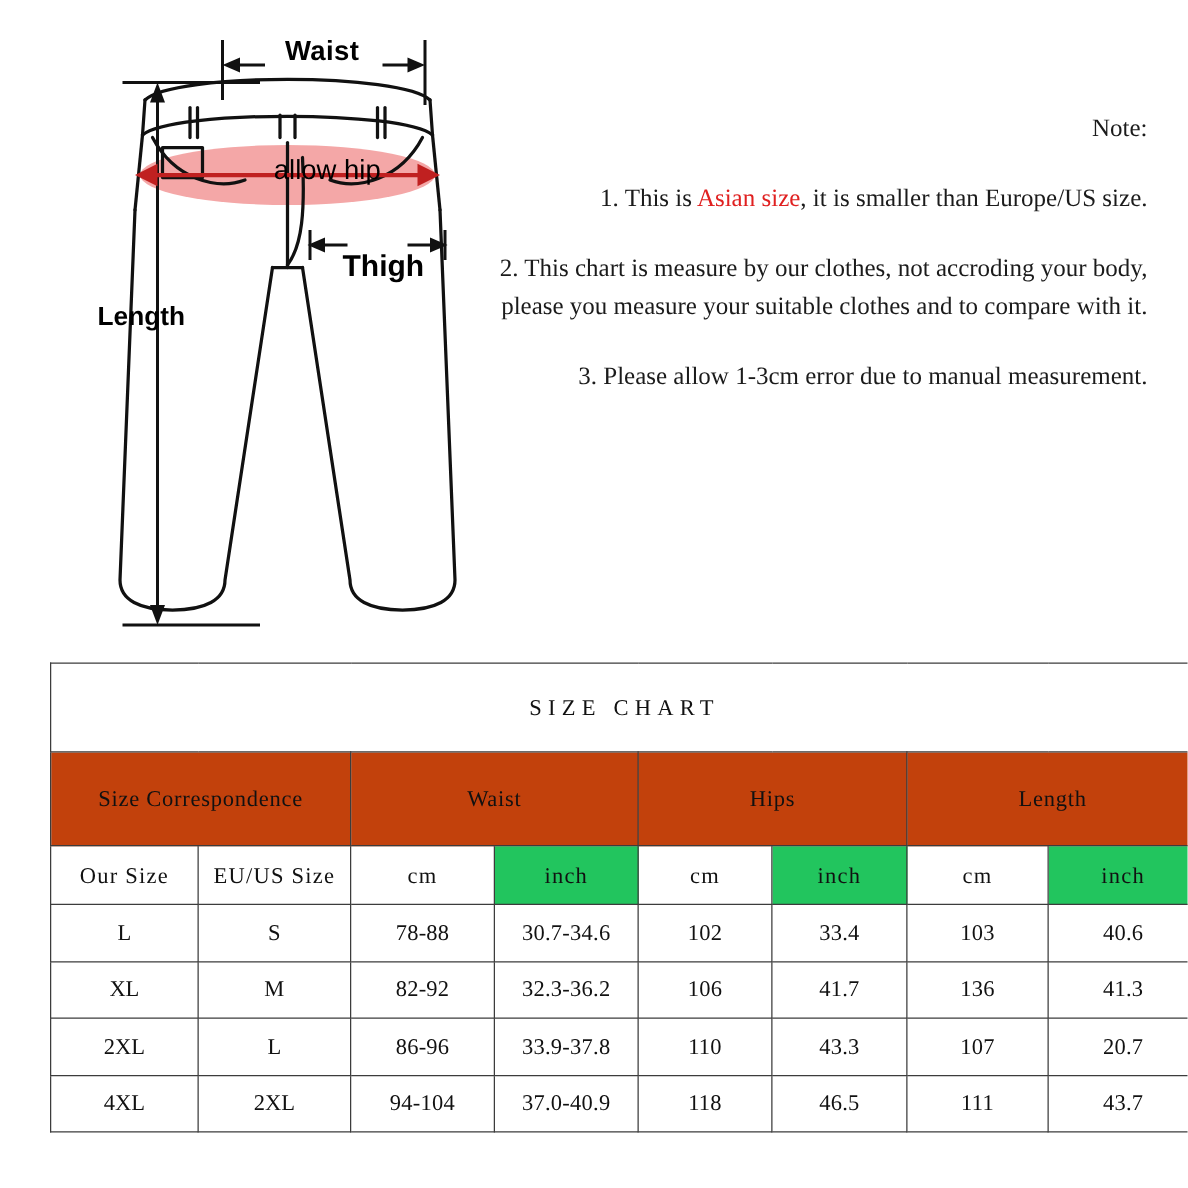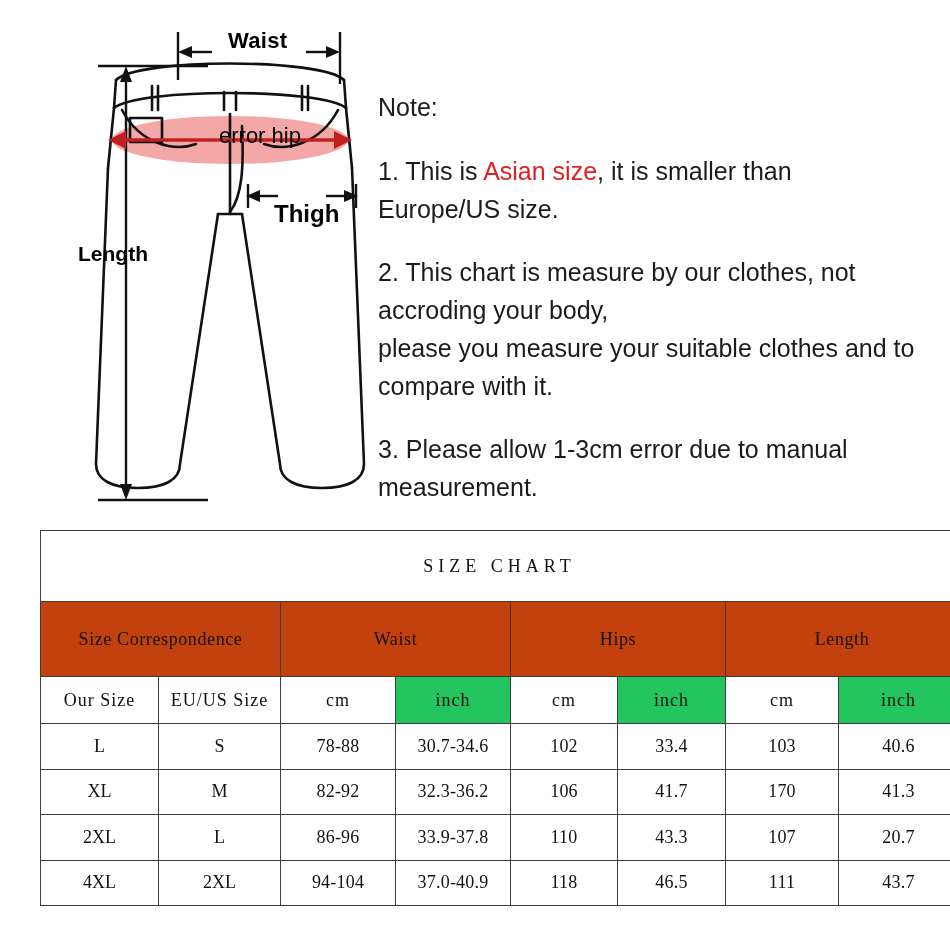--- a/index.html
+++ b/index.html
@@ -40,24 +40,25 @@
   #pantship-label{
     left: 219px; top: 123px;
     font-size: 22px; font-weight: normal;
   }
 
   
   #notes {
     position: absolute;
     left: 378px; top: 88px;
     width: 540px;
-    font-size: 25px;
+    font-size: 20px;
     line-height: 1.52;
     color: #1b1b1b;
-    font-family: Liberation Sans, sans-serif;
+    font-family: Liberation Serif, serif;
+    text-align: right;
   }
   #notes .note-head { margin: 0 0 26px 0; }
   #notes .note-item { margin: 0 0 25px 0; }
   #notes .note-item:last-child { margin-bottom: 0; }
   .accent-red { color: #e02020; }
 
   
   #size-table-wrap {
     position: absolute;
     left: 12px; top: 530px;
@@ -182,21 +183,21 @@
       <path d="M 170 166 L 170 190"></path>
       <path d="M 278 166 L 278 190"></path>
     </g>
     <path d="M 168 178 L 182 172 L 182 184 Z" fill="#111111"></path>
     <path d="M 280 178 L 266 172 L 266 184 Z" fill="#111111"></path>
   </svg>
 
   <div class="dim-label" id="waist-label">Waist</div>
   <div class="dim-label" id="thigh-label">Thigh</div>
   <div class="dim-label" id="length-label">Length</div>
-  <div class="dim-label" id="pantship-label">error hip</div>
+  <div class="dim-label" id="pantship-label">allow hip</div>
 </div>
 
 <div id="notes">
   <p class="note-head">Note:</p>
 
   <p class="note-item"><span>1. This is </span><span class="accent-red">Asian size</span><span>, it is smaller than Europe/US size.</span></p>
 
   <p class="note-item"><span>2. This chart is measure by our clothes, not accroding your body,</span><br><span>please you measure your suitable clothes and to compare with it.</span></p>
 
   <p class="note-item">3. Please allow 1-3cm error due to manual measurement.</p>
@@ -245,21 +246,21 @@
         <td class="data num">103</td>
         <td class="data num">40.6</td>
       </tr>
       <tr>
         <td class="data ours">XL</td>
         <td class="data eu">M</td>
         <td class="data num">82-92</td>
         <td class="data num">32.3-36.2</td>
         <td class="data num">106</td>
         <td class="data num">41.7</td>
-        <td class="data num">170</td>
+        <td class="data num">136</td>
         <td class="data num">41.3</td>
       </tr>
       <tr>
         <td class="data ours">2XL</td>
         <td class="data eu">L</td>
         <td class="data num">86-96</td>
         <td class="data num">33.9-37.8</td>
         <td class="data num">110</td>
         <td class="data num">43.3</td>
         <td class="data num">107</td>

